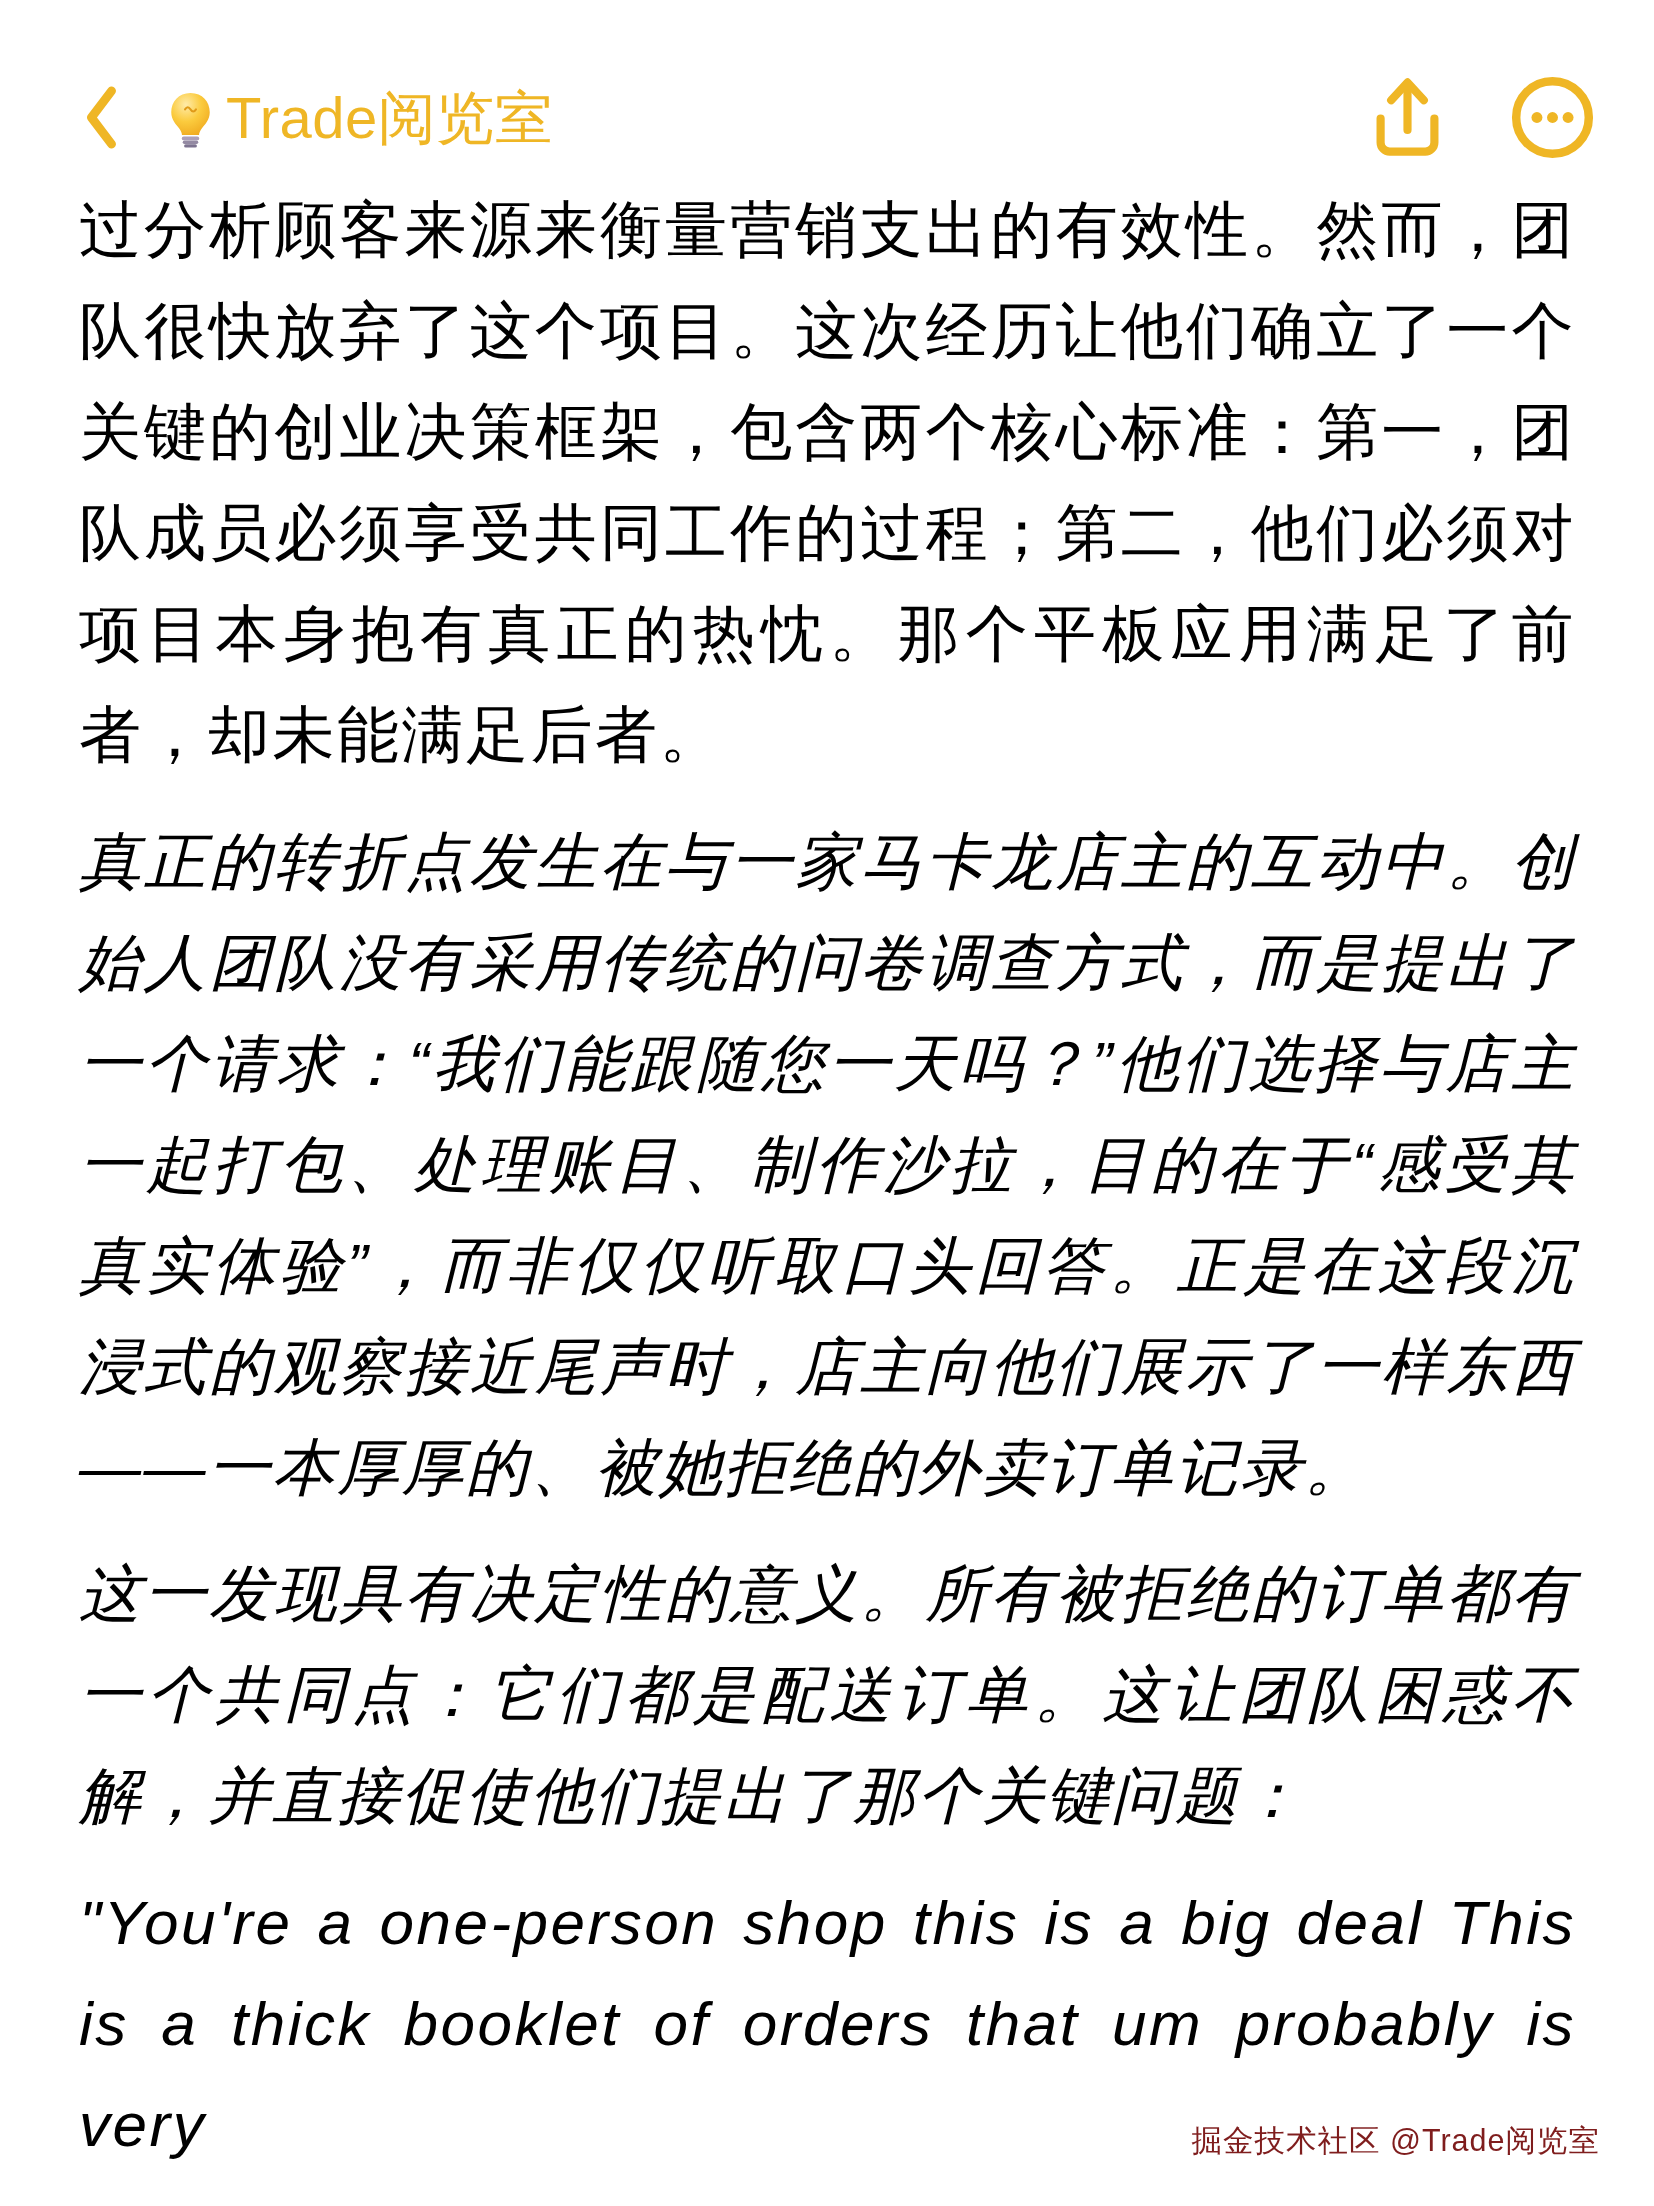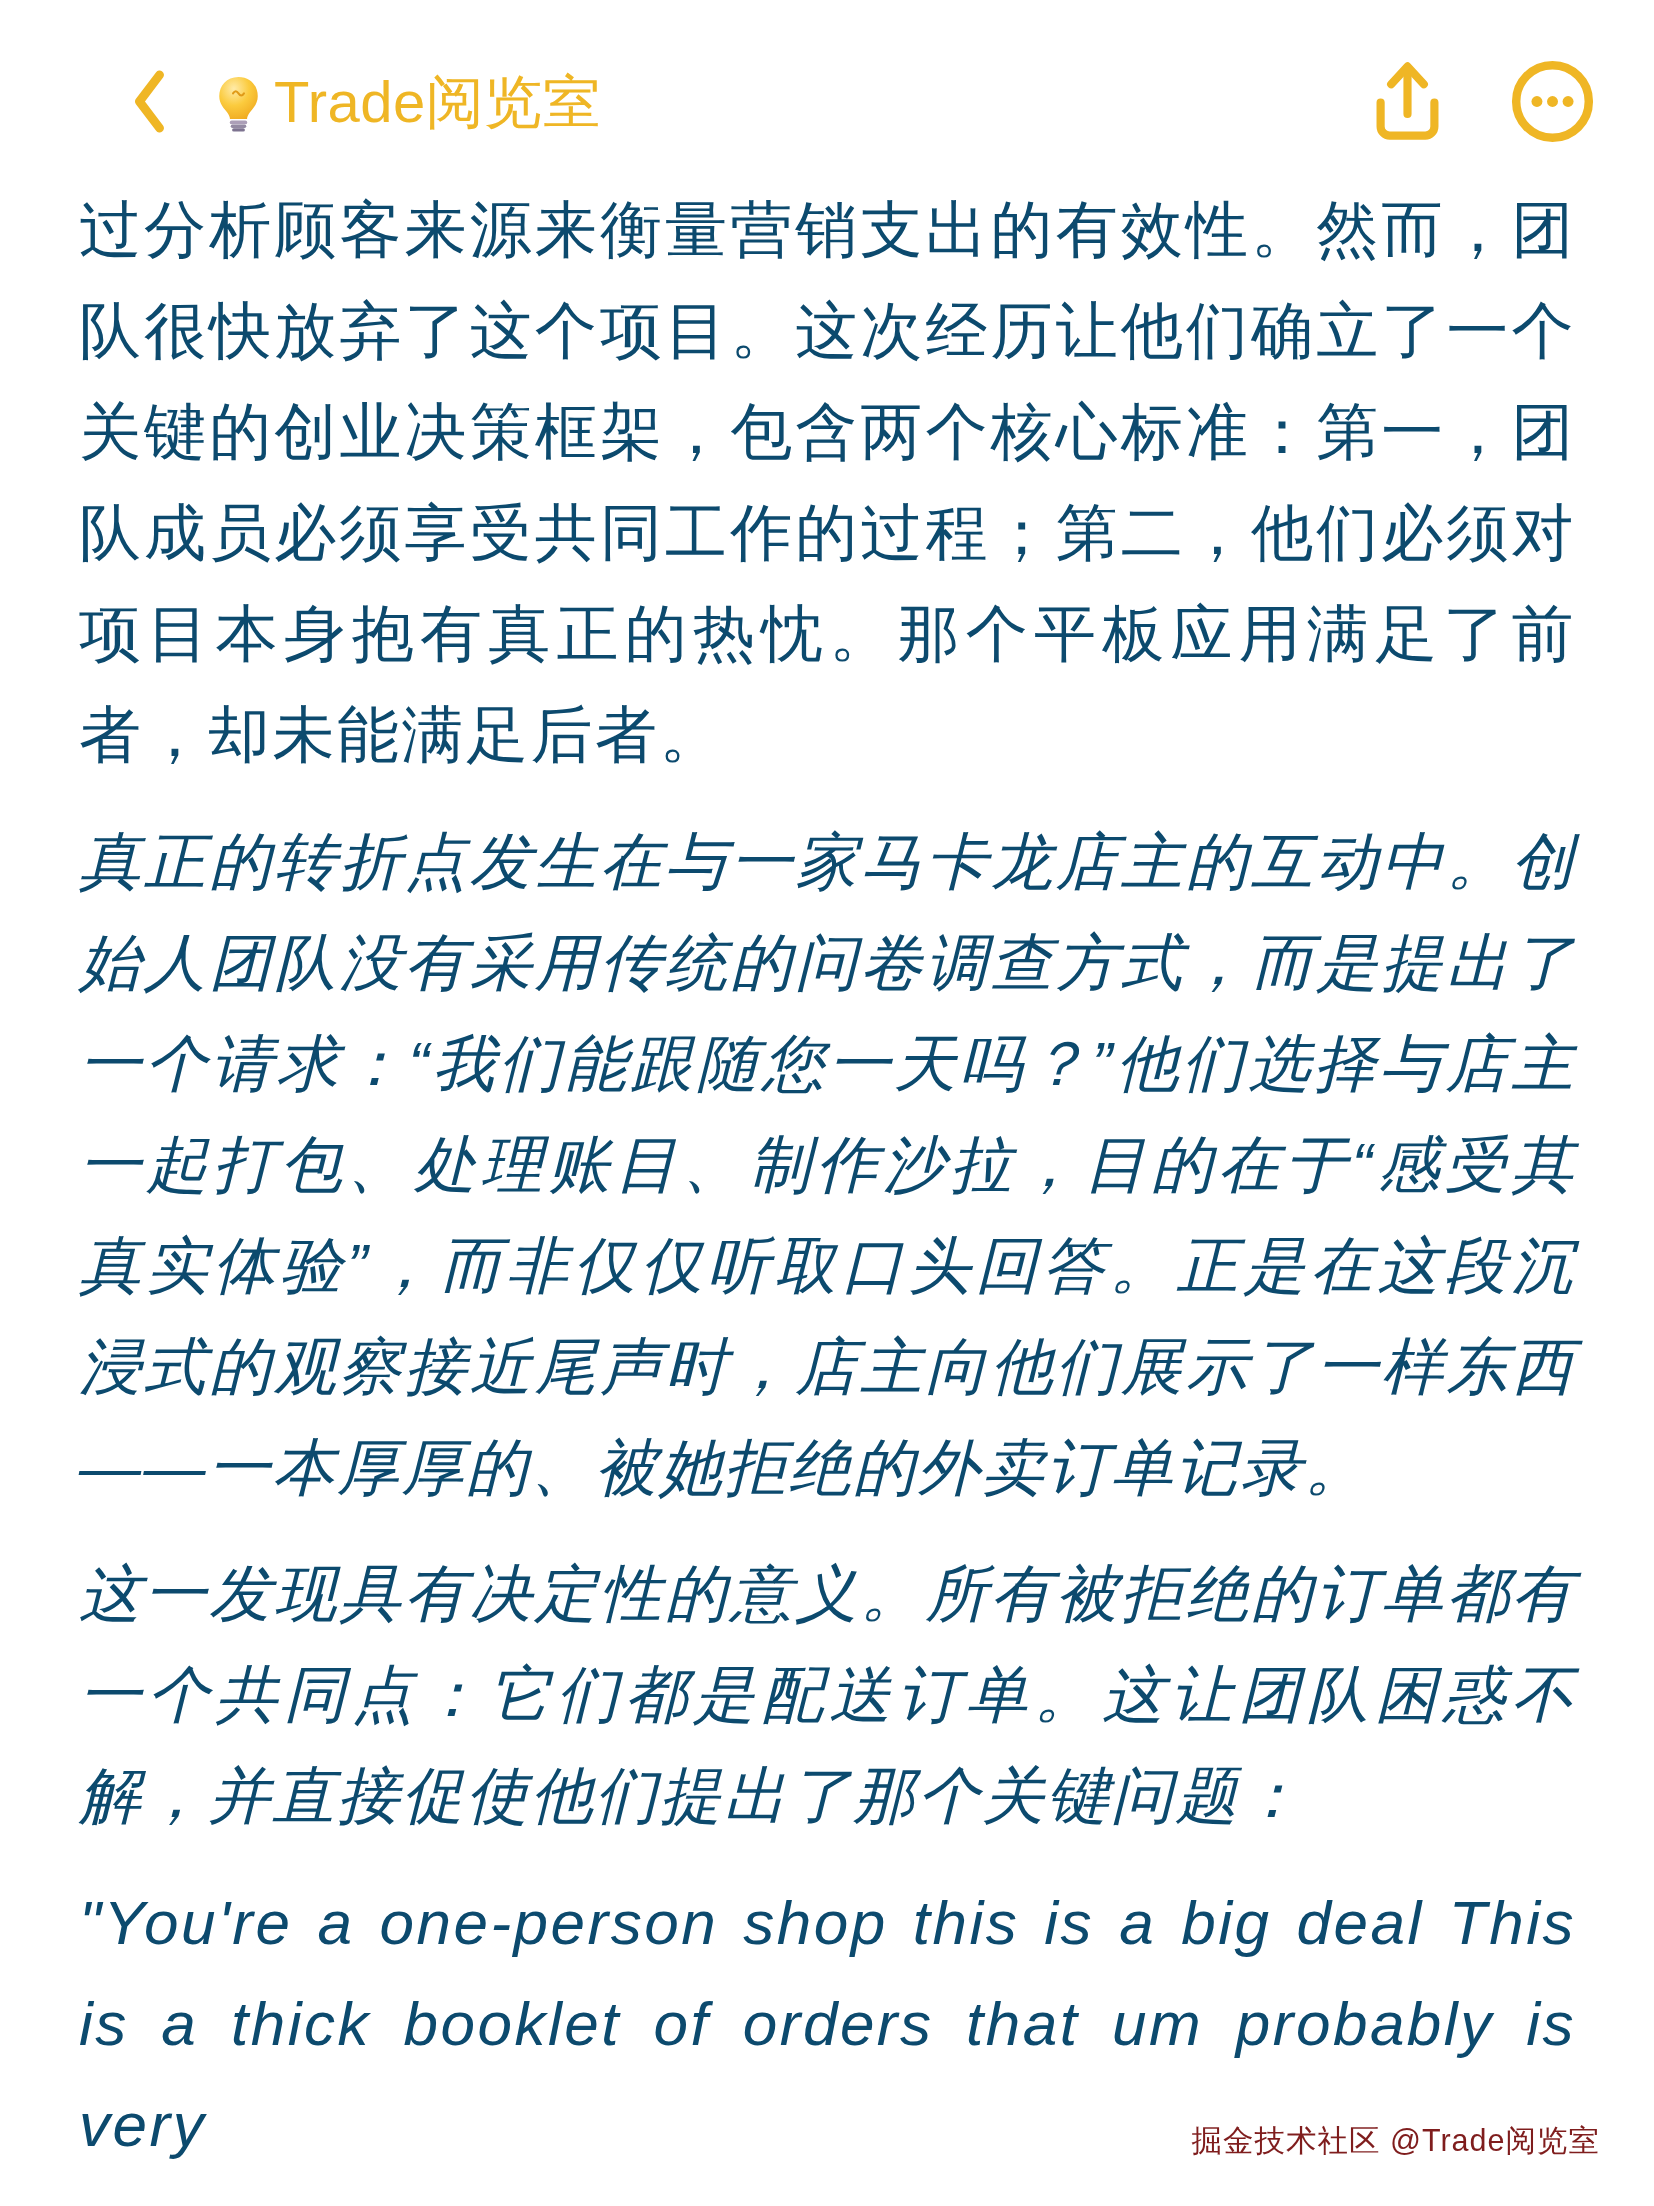--- a/index.html
+++ b/index.html
@@ -10,28 +10,27 @@
   body {
     width: 1655px;
     height: 2207px;
     position: relative;
     overflow: hidden;
     font-family: "Liberation Sans", sans-serif;
   }
   
   .navbar {
     position: absolute;
-    top: 0; left: 0; right: 0;
+    top: 16px; left: 0; right: 0;
     height: 169px;
     display: flex;
     align-items: center;
     padding: 37px 61px 0 85px;
     box-sizing: border-box;
     background: #ffffff;
-    margin-left: 48px;
   }
   .nav-left {
     display: flex;
     align-items: center;
   }
   .back-btn {
     display: flex;
     align-items: center;
     cursor: pointer;
   }
@@ -61,21 +60,21 @@
     position: absolute;
     top: 179px;
     left: 79px;
     right: 79px;
   }
   .content p {
     margin: 0;
     font-size: 62px;
     line-height: 101px;
     letter-spacing: 2.5px;
-    color: #0c4a6e;
+    color: #000000;
     text-align: justify;
     text-justify: inter-ideograph;
     word-break: break-word;
   }
   .content p + p {
     margin-top: 25.6px;
     font-style: italic;
   }
 
   

